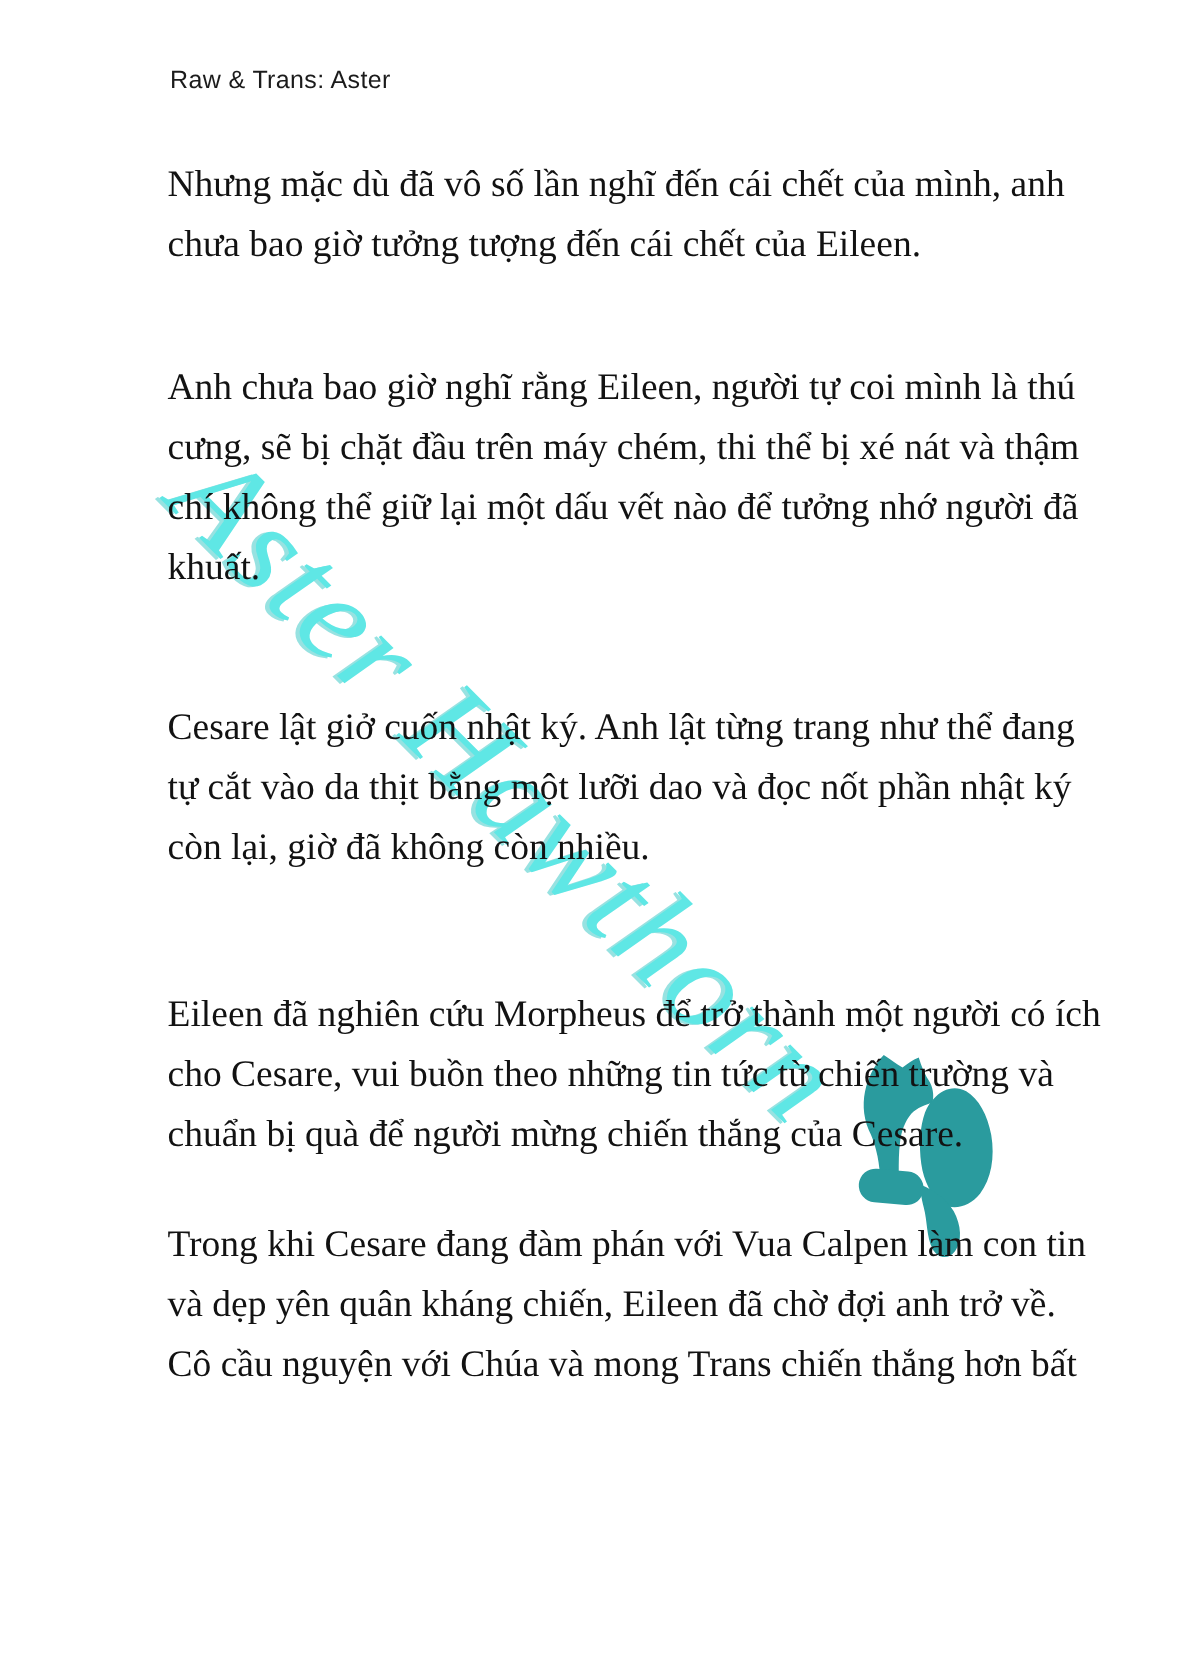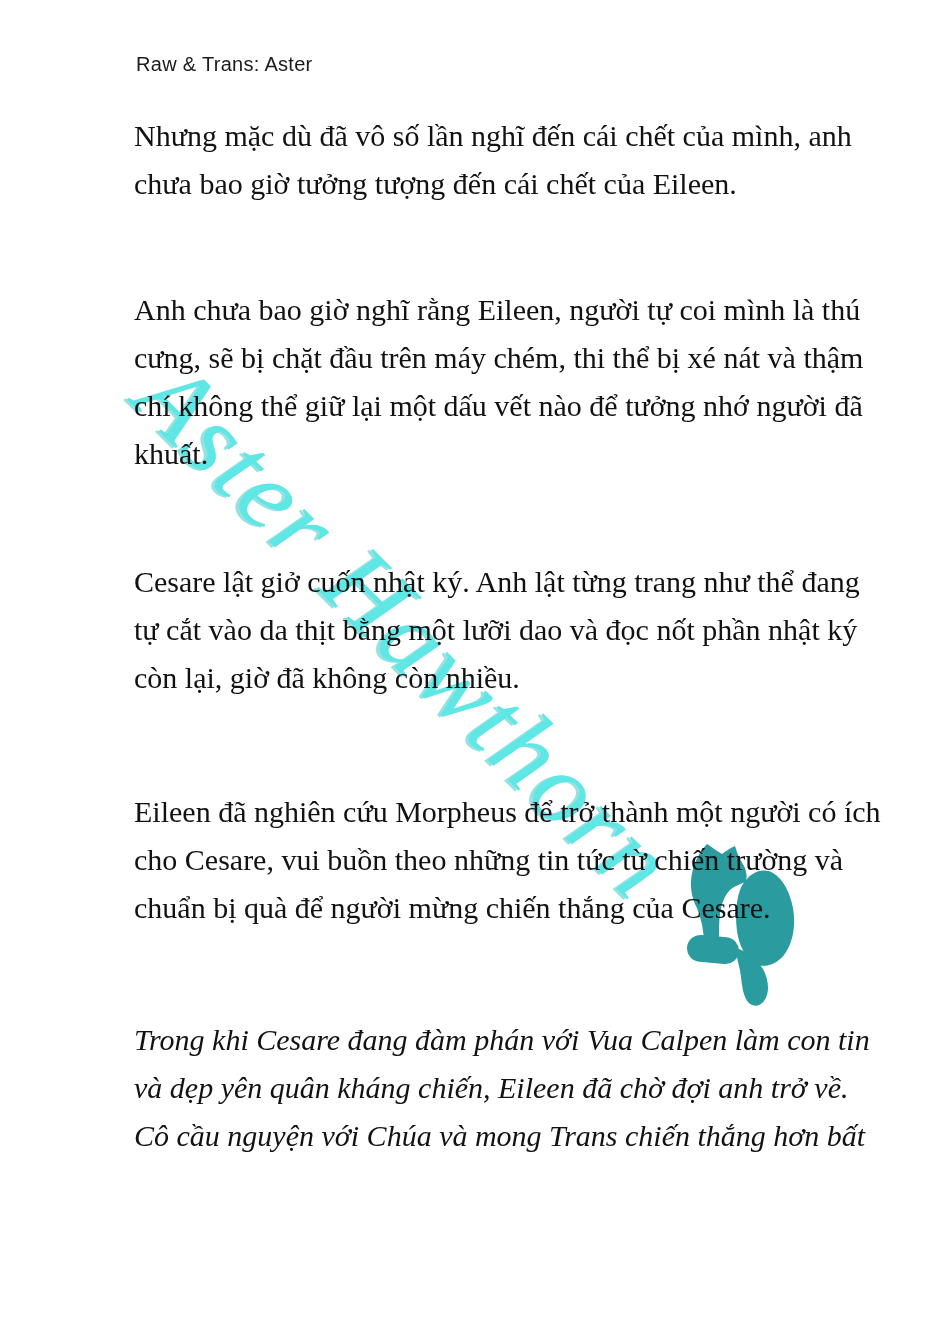--- a/index.html
+++ b/index.html
@@ -49,25 +49,25 @@
     position: absolute;
     left: 114px;
     width: 760px;
     font-size: 30px;
     line-height: 48px;
     color: #121212;
     z-index: 3;
   }
   .paragraph .line { white-space: nowrap; }
 
-  .p1 { top: 112px; }
+  .p1 { top: 124px; }
   .p2 { top: 286px; }
   .p3 { top: 558px; }
   .p4 { top: 788px; }
-  .p5 { top: 1016px; font-style: italic; }
+  .p5 { top: 972px; }
 </style>
 </head>
 <body>
 
 <div class="page">
 
   <div class="header-credit">Raw &amp; Trans: Aster</div>
 
   <div class="watermark" style="color: rgb(95, 231, 229);">Aster Hawthorn</div>
 

